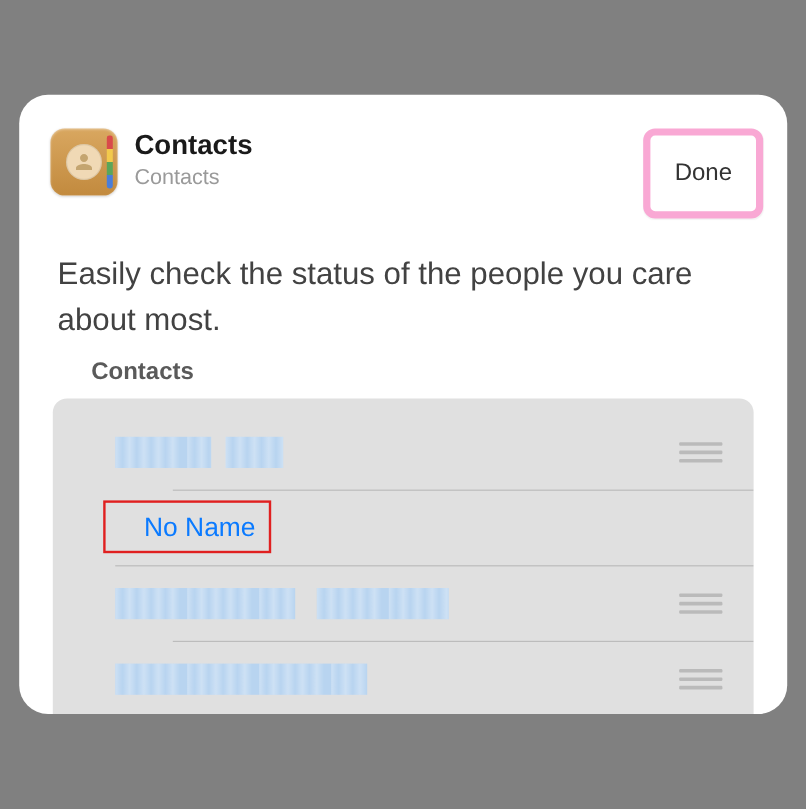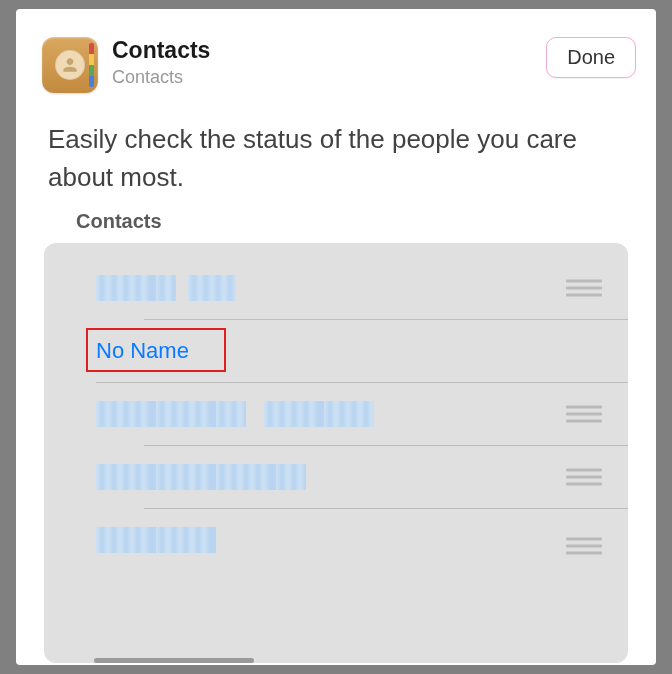--- a/index.html
+++ b/index.html
@@ -12,22 +12,22 @@
       background: #808080;
       width: 672px;
       height: 674px;
       display: flex;
       align-items: center;
       justify-content: center;
     }
     .modal {
       background: #ffffff;
       width: 640px;
-      height: 656px;
-      border-radius: 4px;
+      height: 516px;
+      border-radius: 24px;
       padding: 20px 0 0 0;
       overflow: hidden;
       position: relative;
     }
     .header {
       display: flex;
       align-items: flex-start;
       padding: 8px 20px 0 26px;
       margin-bottom: 28px;
     }
@@ -77,23 +77,23 @@
       color: #1a1a1a;
       line-height: 1.2;
     }
     .app-subtitle {
       font-size: 18px;
       color: #9a9a9a;
       margin-top: 2px;
     }
     .done-btn {
       background: #ffffff;
-      border: 1px solid #f9a8d4;
+      border: 6px solid #f9a8d4;
       border-radius: 10px;
-      padding: 8px 20px;
+      padding: 20px 20px;
       font-size: 20px;
       color: #333333;
       cursor: pointer;
       box-shadow: 0 1px 1px rgba(0,0,0,0.05);
     }
     .description {
       font-size: 26px;
       color: #424242;
       padding: 0 32px;
       line-height: 1.45;
@@ -117,20 +117,21 @@
     .contact-row {
       display: flex;
       align-items: center;
       padding: 18px 24px 18px 52px;
       position: relative;
     }
     .contact-label {
       font-size: 22px;
       color: #0a7aff;
       font-weight: 400;
+      margin-left: 24px;
     }
     .redacted {
       display: inline-block;
       background: #b8d4f0;
       height: 26px;
       filter: blur(0.3px);
       background-image: 
         linear-gradient(90deg, 
           rgba(255,255,255,0.3) 0%, rgba(255,255,255,0) 10%,
           rgba(255,255,255,0.3) 20%, rgba(255,255,255,0) 30%,

